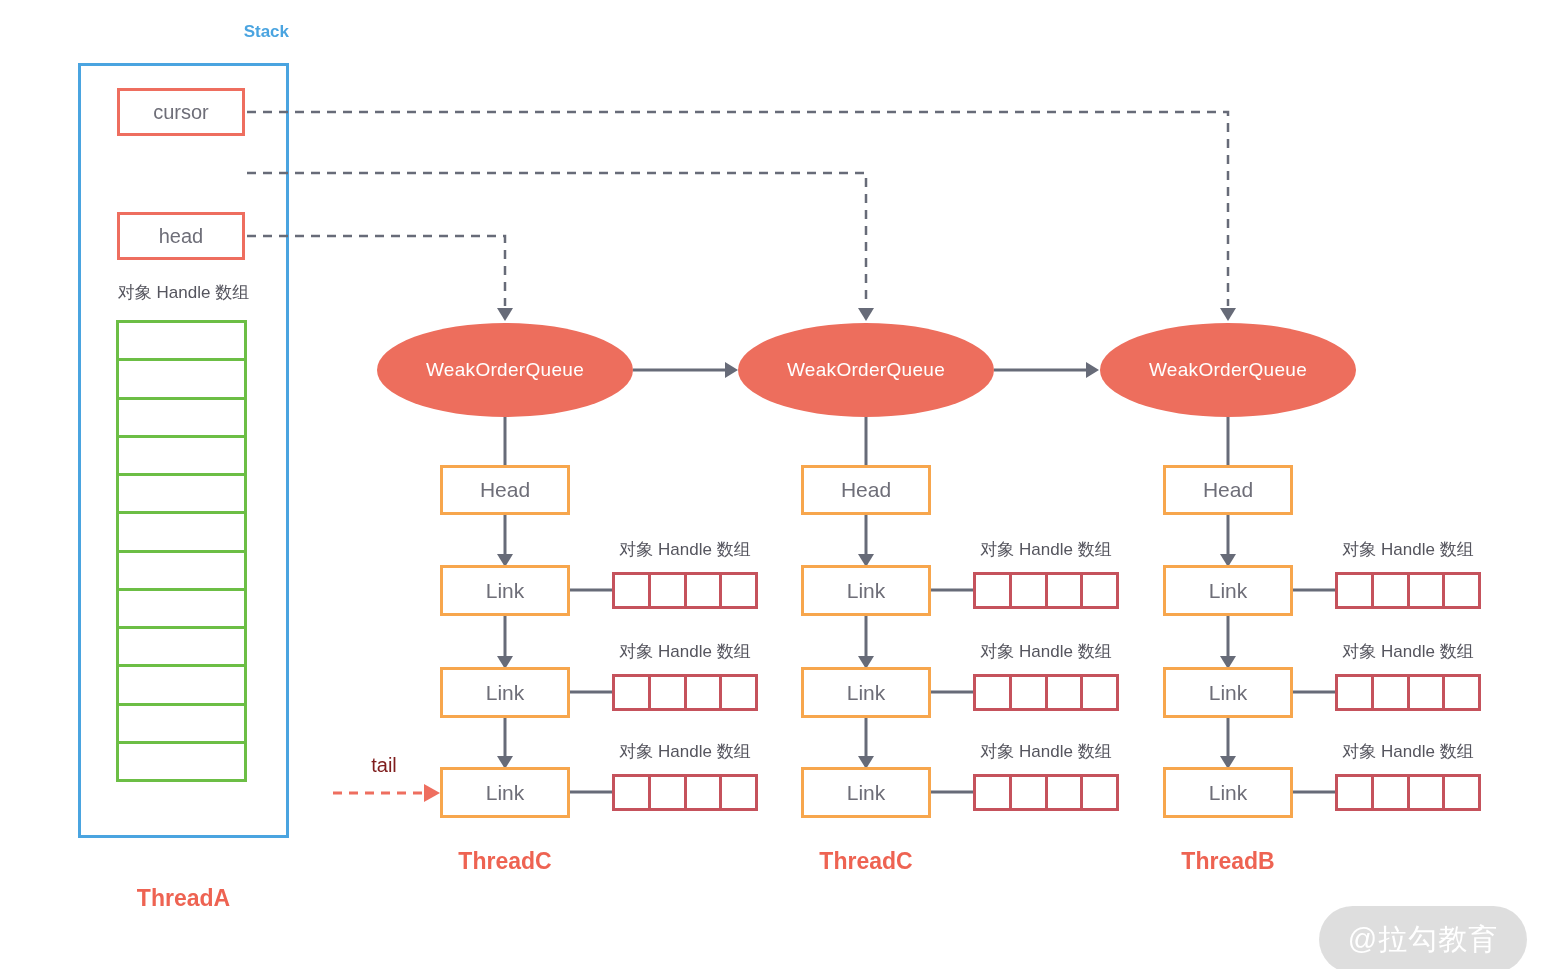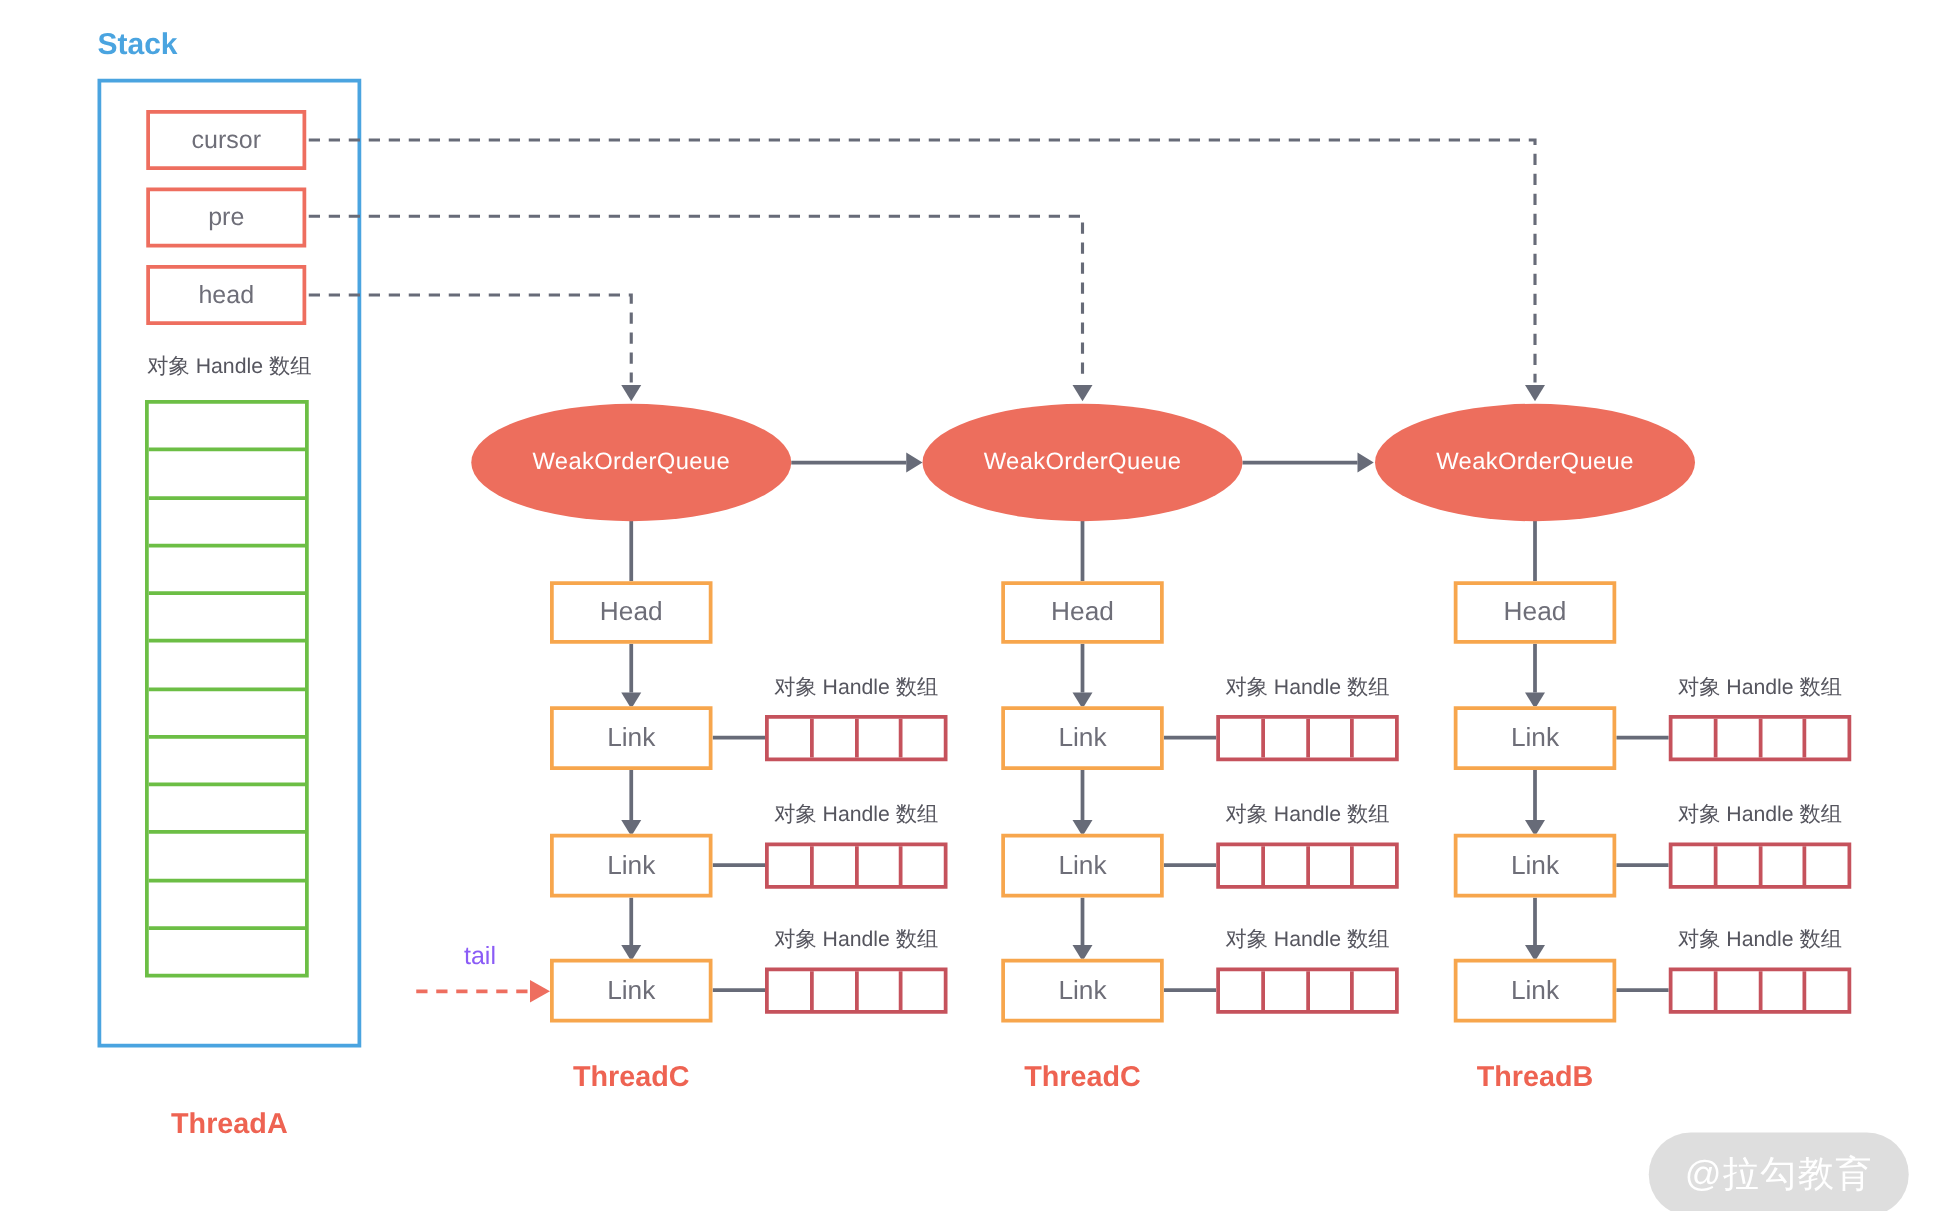--- a/index.html
+++ b/index.html
@@ -4,21 +4,21 @@
 <style>
   html,body{margin:0;padding:0;background:#ffffff;}
   #canvas{
     position:relative;width:1558px;height:969px;background:#ffffff;overflow:hidden;
     font-family:"Liberation Sans","DejaVu Sans",sans-serif;
   }
   #wires{position:absolute;left:0;top:0;z-index:1;}
   .abs{position:absolute;box-sizing:border-box;}
   .z2{z-index:2;}
   
-  .stack-title{color:#4aa4e0;font-size:24px;font-weight:600;text-align:left;}
+  .stack-title{color:#4aa4e0;font-size:17px;font-weight:600;text-align:right;}
   .stack-box{border:3px solid #4aa4e0;background:transparent;z-index:0;}
   .ptr-box{
     border:3px solid #ee6e5f;background:#ffffff;color:#6e6e78;font-size:20px;
     display:flex;align-items:center;justify-content:center;
   }
   .handle-label{color:#55555e;font-size:17px;text-align:center;white-space:nowrap;}
   .stack-array{border:3px solid #6cbe45;background:#ffffff;display:flex;flex-direction:column;}
   .g-cell{flex:1;}
   .g-cell + .g-cell{border-top:3px solid #6cbe45;}
   
@@ -28,21 +28,21 @@
   }
   
   .node{
     border:3px solid #f7a64d;background:#ffffff;color:#6e6e78;font-size:21px;
     display:flex;align-items:center;justify-content:center;
   }
   .harray{border:3px solid #c5525c;background:#ffffff;display:flex;flex-direction:row;}
   .r-cell{flex:1;}
   .r-cell + .r-cell{border-left:3px solid #c5525c;}
   .thread-name{color:#ee6352;font-size:23px;font-weight:600;text-align:center;}
-  .tail-label{color:#8b5cf6;font-size:20px;text-align:center;}
+  .tail-label{color:#7f1d1d;font-size:20px;text-align:center;}
   
   .watermark{
     background:#dcdcdc;border-radius:34px;color:#ffffff;font-size:29px;font-weight:500;
     display:flex;align-items:center;justify-content:center;letter-spacing:1px;opacity:0.92;
   }
 </style>
 </head>
 <body>
 
 <div id="canvas">
@@ -110,21 +110,20 @@
 
     <line x1="333" y1="793" x2="424" y2="793" stroke="#ee6e5f" stroke-width="3" stroke-dasharray="9 7"></line>
     <polygon points="424,784 424,802 440,793" fill="#ee6e5f"></polygon>
   </svg>
 
   <div class="abs z2 stack-title" style="left:78px;top:22px;width:211px;">Stack</div>
 
   <div class="abs stack-box" style="left:78px;top:63px;width:211px;height:775px;"></div>
 
   <div class="abs z2 ptr-box" style="left:117px;top:88px;width:128px;height:48px;">cursor</div>
-  <div class="abs z2 ptr-box" style="left:117px;top:150px;width:128px;height:48px;">pre</div>
   <div class="abs z2 ptr-box" style="left:117px;top:212px;width:128px;height:48px;">head</div>
 
   <div class="abs z2 handle-label" style="left:78px;top:281px;width:211px;">对象 Handle 数组</div>
 
   <div class="abs z2 stack-array" style="left:116px;top:320px;width:131px;height:462px;">
     <div class="g-cell"></div>
     <div class="g-cell"></div>
     <div class="g-cell"></div>
     <div class="g-cell"></div>
     <div class="g-cell"></div>

